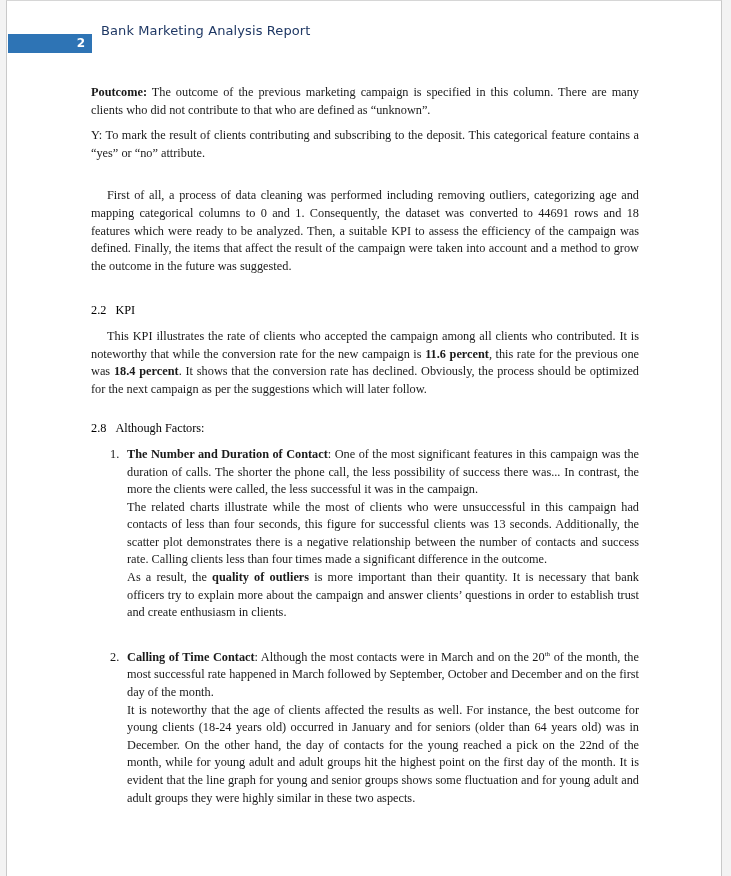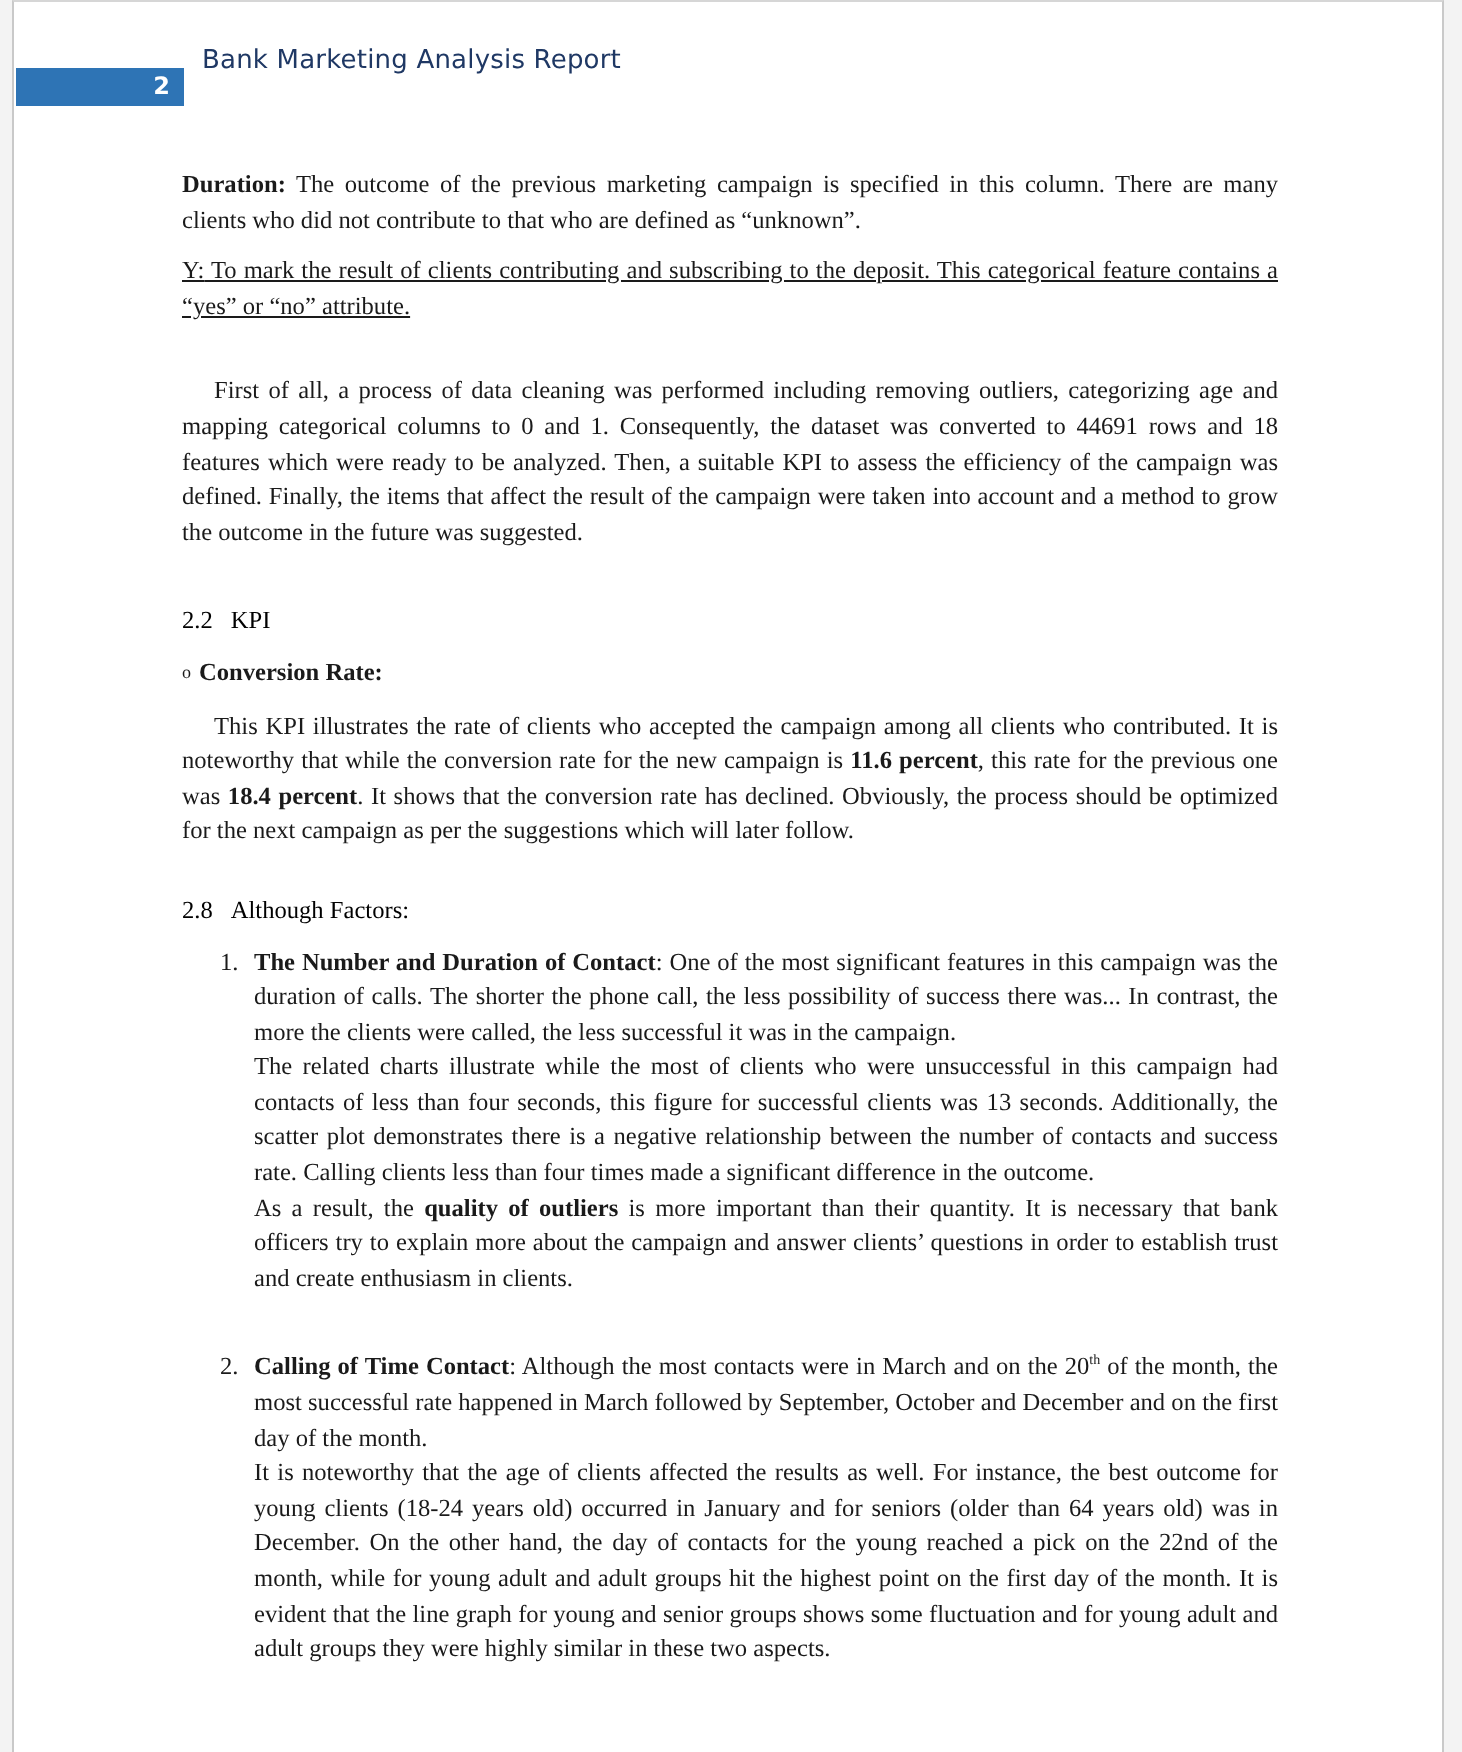--- a/index.html
+++ b/index.html
@@ -66,36 +66,33 @@
 <div class="page">
 
   <div class="header-band">
     <span>2</span>
   </div>
   <div class="header-title">Bank Marketing Analysis Report</div>
 
   <div class="content">
 
     <p>
-      <span class="b">Duration:</span><span> The outcome of the previous marketing campaign is specified in this column. There are many clients who did not contribute to that who are defined as “unknown”.</span>
+      <span class="b">Poutcome:</span><span> The outcome of the previous marketing campaign is specified in this column. There are many clients who did not contribute to that who are defined as “unknown”.</span>
     </p>
 
-    <p style="margin-top:8px;text-decoration:underline;">
+    <p style="margin-top:8px;">
       <span>Y:</span><span> To mark the result of clients contributing and subscribing to the deposit. This categorical feature contains a “yes” or “no” attribute.</span>
     </p>
 
     <p class="indent" style="margin-top:25px;">First of all, a process of data cleaning was performed including removing outliers, categorizing age and mapping categorical columns to 0 and 1. Consequently, the dataset was converted to 44691 rows and 18 features which were ready to be analyzed. Then, a suitable KPI to assess the efficiency of the campaign was defined. Finally, the items that affect the result of the campaign were taken into account and a method to grow the outcome in the future was suggested.</p>
 
     <p class="heading" style="margin-top:27px;">
       <span class="num">2.2</span><span>KPI</span>
     </p>
 
-    <p class="bullet-head" style="margin-top:8px;">
-      <span class="circ">o</span><span class="b">Conversion Rate:</span>
-    </p>
 
     <p class="indent" style="margin-top:8px;">
       <span>This KPI illustrates the rate of clients who accepted the campaign among all clients who contributed. It is noteworthy that while the conversion rate for the new campaign is </span><span class="b">11.6 percent</span><span>, this rate for the previous one was </span><span class="b">18.4 percent</span><span>. It shows that the conversion rate has declined. Obviously, the process should be optimized for the next campaign as per the suggestions which will later follow.</span>
     </p>
 
     <p class="heading" style="margin-top:22px;">
       <span class="num">2.8</span><span>Although Factors:</span>
     </p>
 
     <ol class="factors" style="margin-top:8px;">

